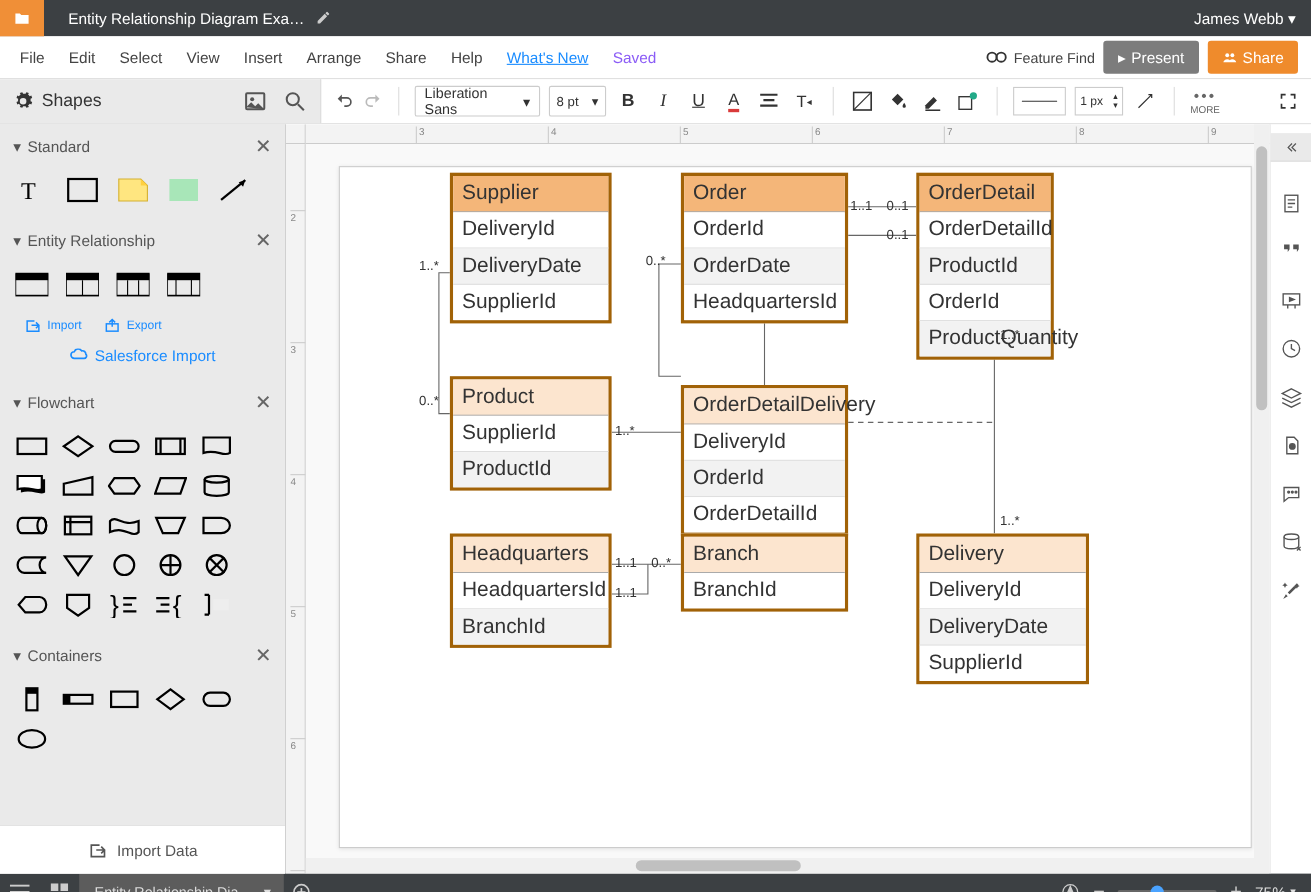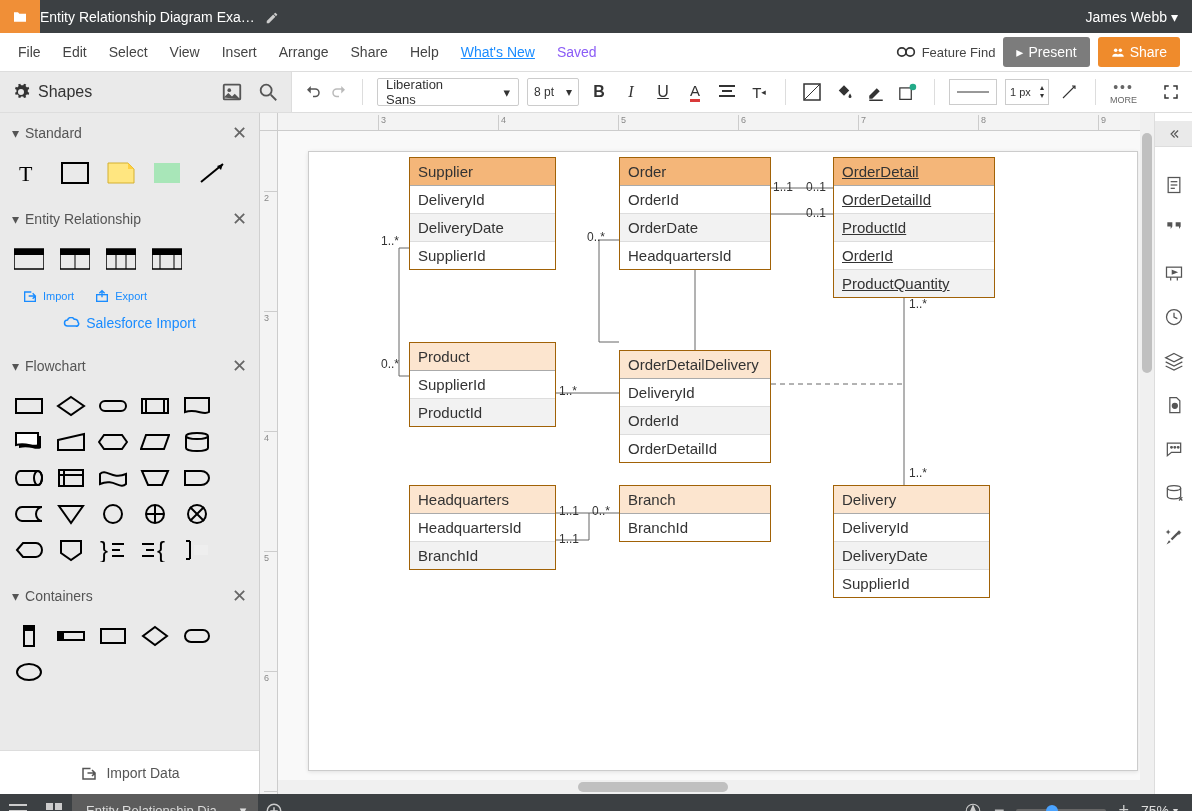--- a/index.html
+++ b/index.html
@@ -2,21 +2,21 @@
 <html><head>
 <meta charset="utf-8">
 <style>
 * { box-sizing: border-box; margin: 0; padding: 0; }
 body { font-family: -apple-system, BlinkMacSystemFont, "Segoe UI", Arial, sans-serif; font-size: 13px; color: #333; overflow: hidden; width: 1192px; height: 811px; background: #f0f0f0; }
 
 
 .titlebar { height: 33px; background: #3c4043; color: #fff; display: flex; align-items: center; }
 .titlebar .folder { width: 40px; height: 33px; background: #f08f37; display: flex; align-items: center; justify-content: center; }
 .titlebar .folder svg { width: 18px; height: 16px; fill: #fff; }
-.titlebar .title { padding-left: 0; font-size: 14px; display: flex; align-items: flex-end; gap: 10px; }
+.titlebar .title { padding-left: 22px; font-size: 14px; display: flex; align-items: flex-start; gap: 10px; }
 .titlebar .title .edit { cursor: pointer; }
 .titlebar .user { margin-left: auto; padding-right: 14px; font-size: 14px; display: flex; align-items: center; gap: 4px; }
 
 
 .menubar { height: 39px; background: #fff; display: flex; align-items: center; border-bottom: 1px solid #ddd; }
 .menubar .menu-item { padding: 0 11px; font-size: 14px; line-height: 39px; cursor: pointer; color: #444; }
 .menubar .menu-item:first-child { padding-left: 18px; }
 .menubar .whats-new { color: #1a8cff; text-decoration: underline; }
 .menubar .saved { color: #8b5cf6; }
 .menubar .right { margin-left: auto; display: flex; align-items: center; gap: 8px; padding-right: 12px; }
@@ -29,21 +29,21 @@
 .toolbar-row { height: 41px; background: #fff; display: flex; border-bottom: 1px solid #ddd; }
 .toolbar-left { width: 292px; display: flex; align-items: center; padding: 0 12px; border-right: 1px solid #ddd; background:#eaeaea; }
 .toolbar-left .gear { width:18px; height:18px; fill:#333;}
 .toolbar-left .shapes-label { font-size: 16px; color: #333; margin-left: 8px; font-weight: 500;}
 .toolbar-left .spacer { flex: 1; }
 .toolbar-left .tool-icon { width: 22px; height: 22px; margin-left: 14px; cursor: pointer; }
 .toolbar-right { flex: 1; display: flex; align-items: center; padding: 0 12px; gap: 8px; }
 .tb-icon { width: 18px; height: 18px; fill: #555; cursor: pointer; }
 .tb-icon.disabled { opacity: 0.4; }
 .sep { width: 1px; height: 26px; background: #ddd; margin: 0 6px; }
-.select-font { height: 28px; width: 142px; border: 1px solid #ccc; border-radius: 2px; padding: 0 8px; font-size: 13px; display: flex; align-items: center; justify-content: space-between; background: #fff; cursor: pointer; gap: 30px; }
+.select-font { height: 28px; width: 114px; border: 1px solid #ccc; border-radius: 2px; padding: 0 8px; font-size: 13px; display: flex; align-items: center; justify-content: space-between; background: #fff; cursor: pointer; gap: 30px; }
 .select-size { height: 28px; width: 52px; border: 1px solid #ccc; border-radius: 2px; padding: 0 6px; font-size: 12px; display: flex; align-items: center; justify-content: space-between; background: #fff; cursor: pointer; }
 .tb-btn { width: 24px; height: 24px; display: flex; align-items: center; justify-content: center; cursor: pointer; }
 .line-style { height: 26px; width: 48px; border: 1px solid #ccc; display: flex; align-items: center; justify-content: center; cursor: pointer; background:#fff; }
 .px-stepper { height: 26px; width: 44px; border: 1px solid #ccc; display: flex; align-items: center; padding: 0 4px; font-size: 11px; background:#fff; justify-content:space-between; }
 .more { display: flex; flex-direction: column; align-items: center; font-size: 9px; color: #666; cursor: pointer; }
 .fullscreen { margin-left: auto; cursor: pointer; }
 
 
 .main { display: flex; height: 681px; }
 .sidebar { width: 260px; background: #eaeaea; overflow: auto; border-right:1px solid #d0d0d0; position:relative; }
@@ -66,21 +66,21 @@
 .ruler-h .tick { top:2px; border-left:1px solid #ccc; height:16px; padding-left:2px;}
 .ruler-v .tick { left:4px; border-top:1px solid #ccc; width:14px; padding-top:1px;}
 .canvas-inner { position:absolute; top:18px; left:18px; right:0; bottom:0; background:#f9f9f9; }
 .page { position:absolute; top:20px; left:30px; width:830px; height:620px; background:#fff; border:1px solid #ccc; box-shadow:0 1px 4px rgba(0,0,0,0.1); }
 
 .scrollbar-h { position:absolute; bottom:0; left:18px; right:0; height:14px; background:#f0f0f0; }
 .scrollbar-h .thumb { position:absolute; top:2px; left:300px; width:150px; height:10px; background:#c0c0c0; border-radius:5px; }
 .scrollbar-v-outer { position:absolute; top:0; right:0; width:14px; bottom:14px; background:#f0f0f0;}
 .scrollbar-v-outer .thumb { position:absolute; left:2px; top:20px; width:10px; height:240px; background:#c0c0c0; border-radius:5px;}
 
-.entity { position: absolute; border: 1px solid #a16207; background: #fff; font-size: 15px; }
+.entity { position: absolute; border: 3px solid #a16207; background: #fff; font-size: 19px; }
 .entity-header { background: #f4b679; padding: 5px 8px; font-weight: 400; border-bottom: 1px solid #aaa; }
 .entity-header.light { background: #fce5cf; }
 .entity-row { padding: 5px 8px; border-bottom: 1px solid #ddd; }
 .entity-row:nth-child(odd) { background: #f2f2f2; }
 .entity-row:nth-child(even) { background: #fff; }
 .entity-row:last-child { border-bottom: none; }
 
 .conn-label { position: absolute; font-size: 12px; background: transparent; color:#333; }
 
 .svg-conn { position:absolute; top:0; left:0; width:100%; height:100%; pointer-events:none; }
@@ -538,21 +538,21 @@
           <div class="entity-row">SupplierId</div>
         </div>
 
         <div class="entity" style="left:310px; top:5px; width:152px;">
           <div class="entity-header">Order</div>
           <div class="entity-row">OrderId</div>
           <div class="entity-row">OrderDate</div>
           <div class="entity-row">HeadquartersId</div>
         </div>
 
-        <div class="entity" style="left:524px; top:5px; width:162px;text-decoration:underline;">
+        <div class="entity" style="left:524px; top:5px; width:125px;">
           <div class="entity-header">OrderDetail</div>
           <div class="entity-row">OrderDetailId</div>
           <div class="entity-row">ProductId</div>
           <div class="entity-row">OrderId</div>
           <div class="entity-row">ProductQuantity</div>
         </div>
 
         <div class="entity" style="left:100px; top:190px; width:147px;">
           <div class="entity-header light">Product</div>
           <div class="entity-row">SupplierId</div>

